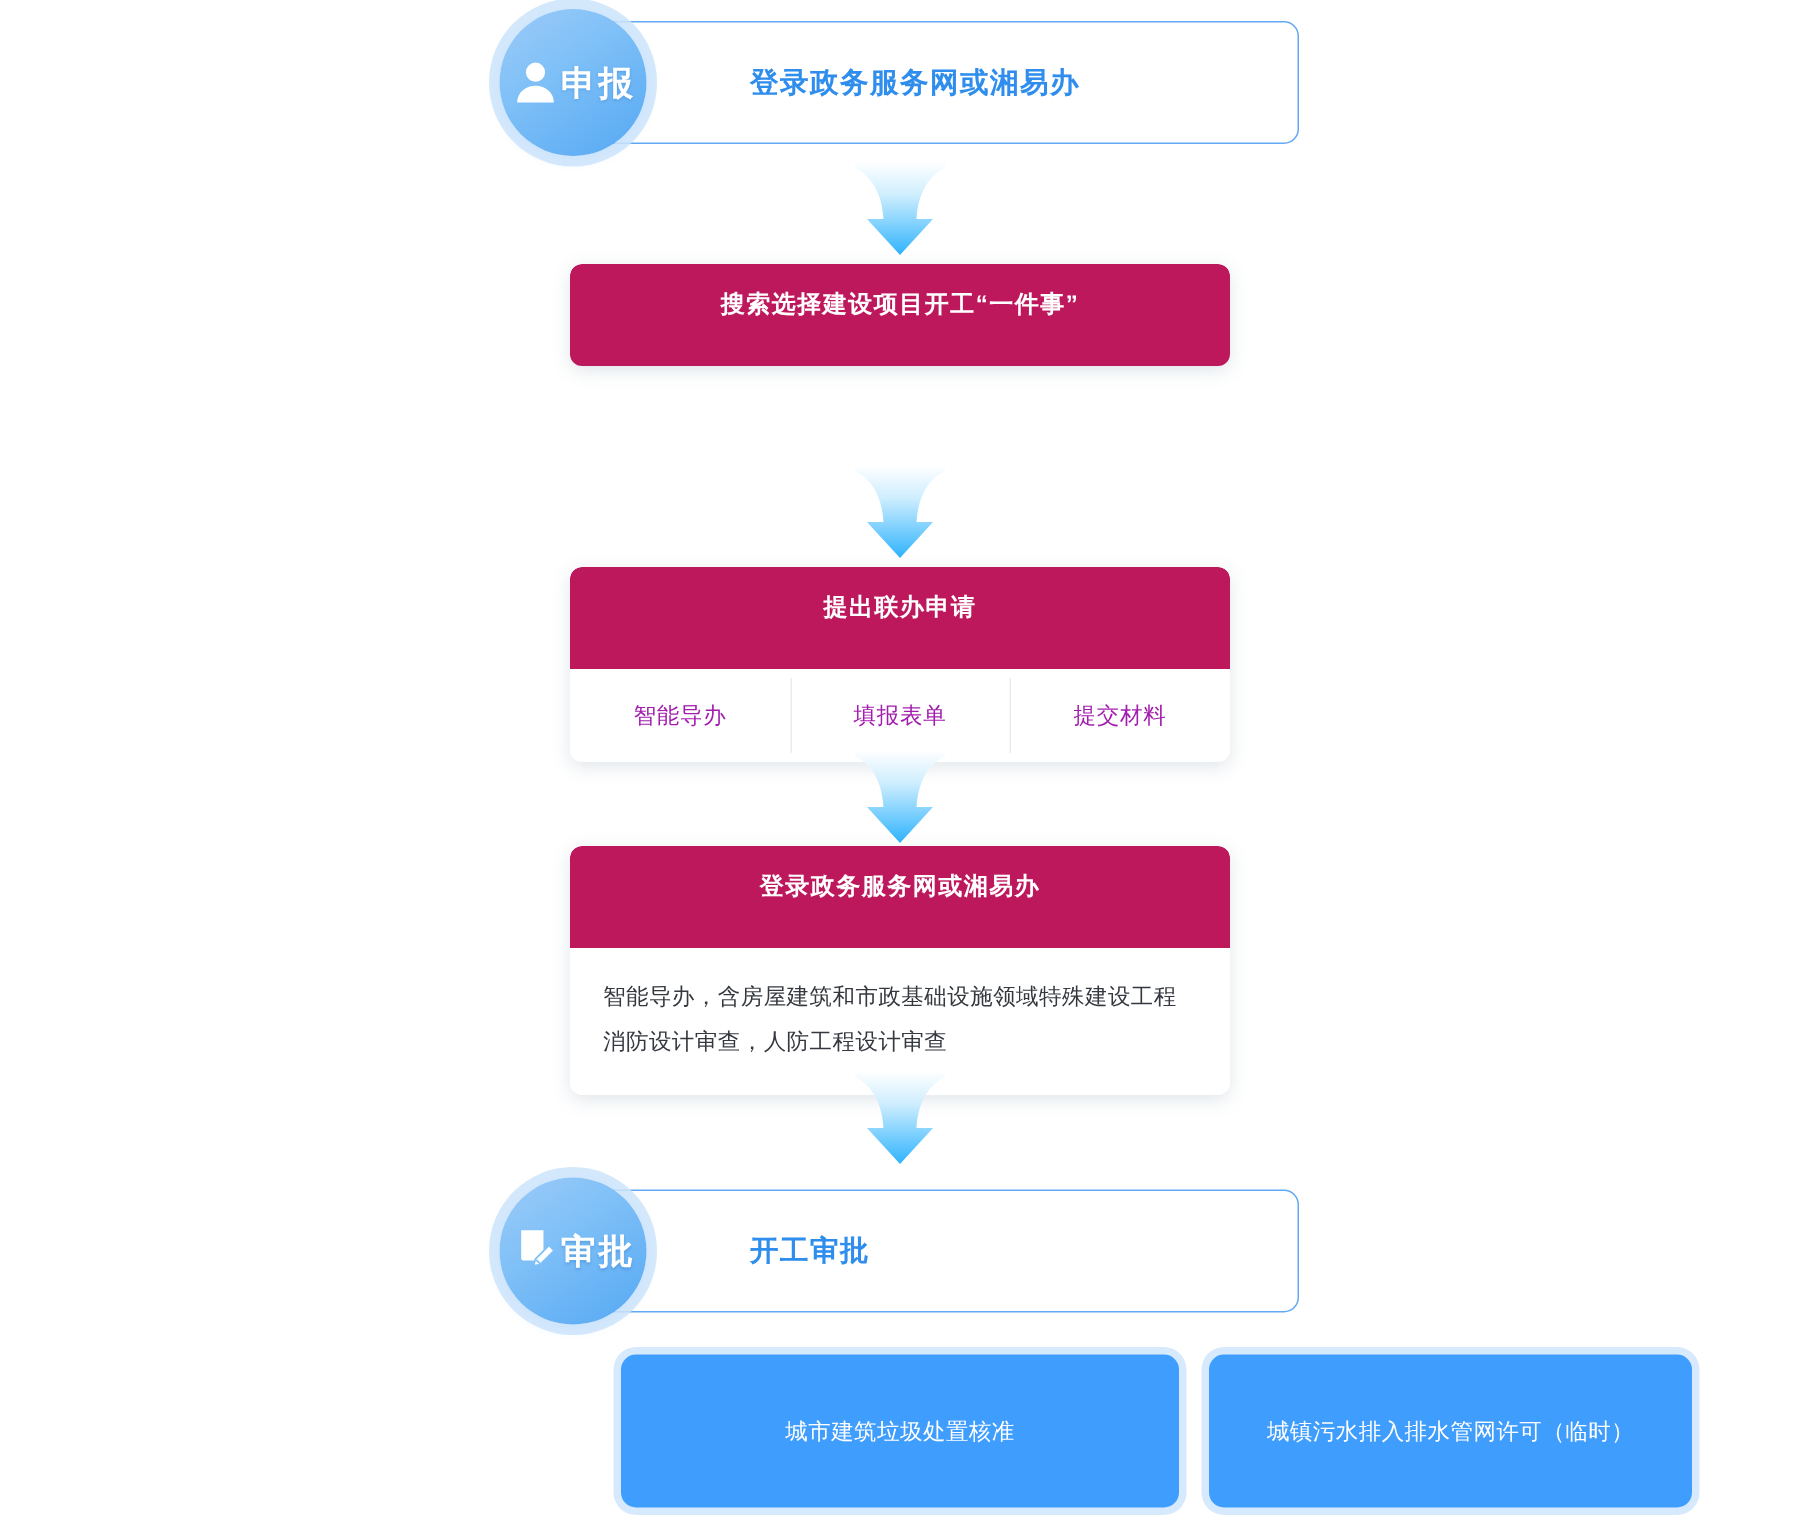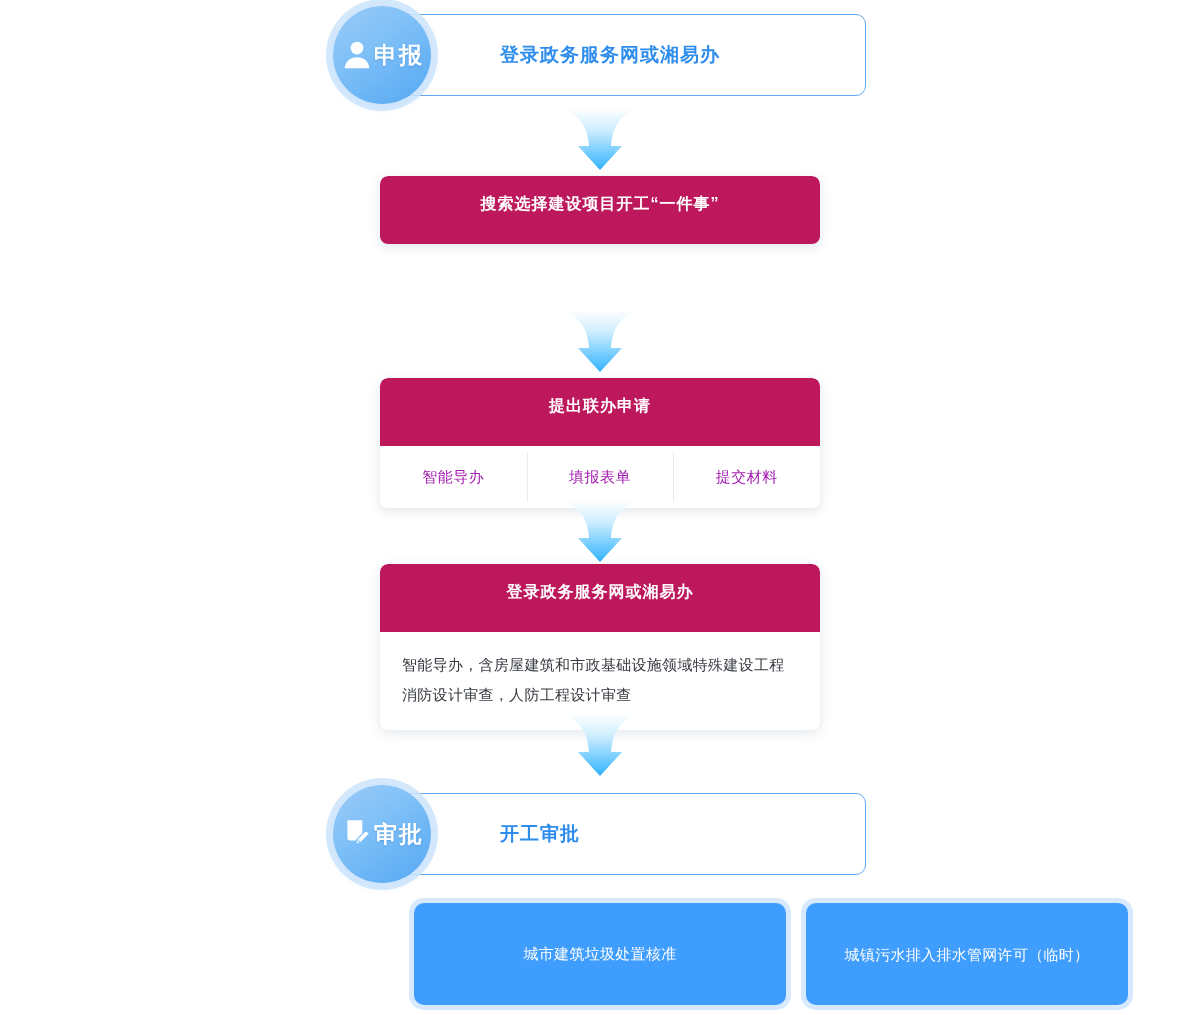--- a/index.html
+++ b/index.html
@@ -295,21 +295,21 @@
       <svg class="stage-badge-icon" viewBox="0 0 32 32">
         <path d="M7 3 h14 v17 a2 2 0 0 1 -2 2 H9 a2 2 0 0 1 -2 -2 Z" fill="#ffffff"></path>
         <path d="M24.5 12.5 l3.2 3.2 l-8.6 8.6 l-4.2 1 l1 -4.2 Z" fill="#ffffff" stroke="#7fc0f7" stroke-width="1.1" stroke-linejoin="round"></path>
         <line x1="16.5" y1="21.5" x2="19.8" y2="24.8" stroke="#7fc0f7" stroke-width="1.1"></line>
       </svg>
       <span class="stage-badge-text">审批</span>
     </div>
   </div>
 
 
-  <div class="blue-box" style="left:414px; width:372px;font-family:Liberation Serif, serif;">
+  <div class="blue-box" style="left:414px; width:372px;">
     <span class="blue-box-text">城市建筑垃圾处置核准</span>
   </div>
 
   <div class="blue-box" style="left:806px; width:322px;">
     <span class="blue-box-text">城镇污水排入排水管网许可（临时）</span>
   </div>
 
 </div>
 
 </body></html>

